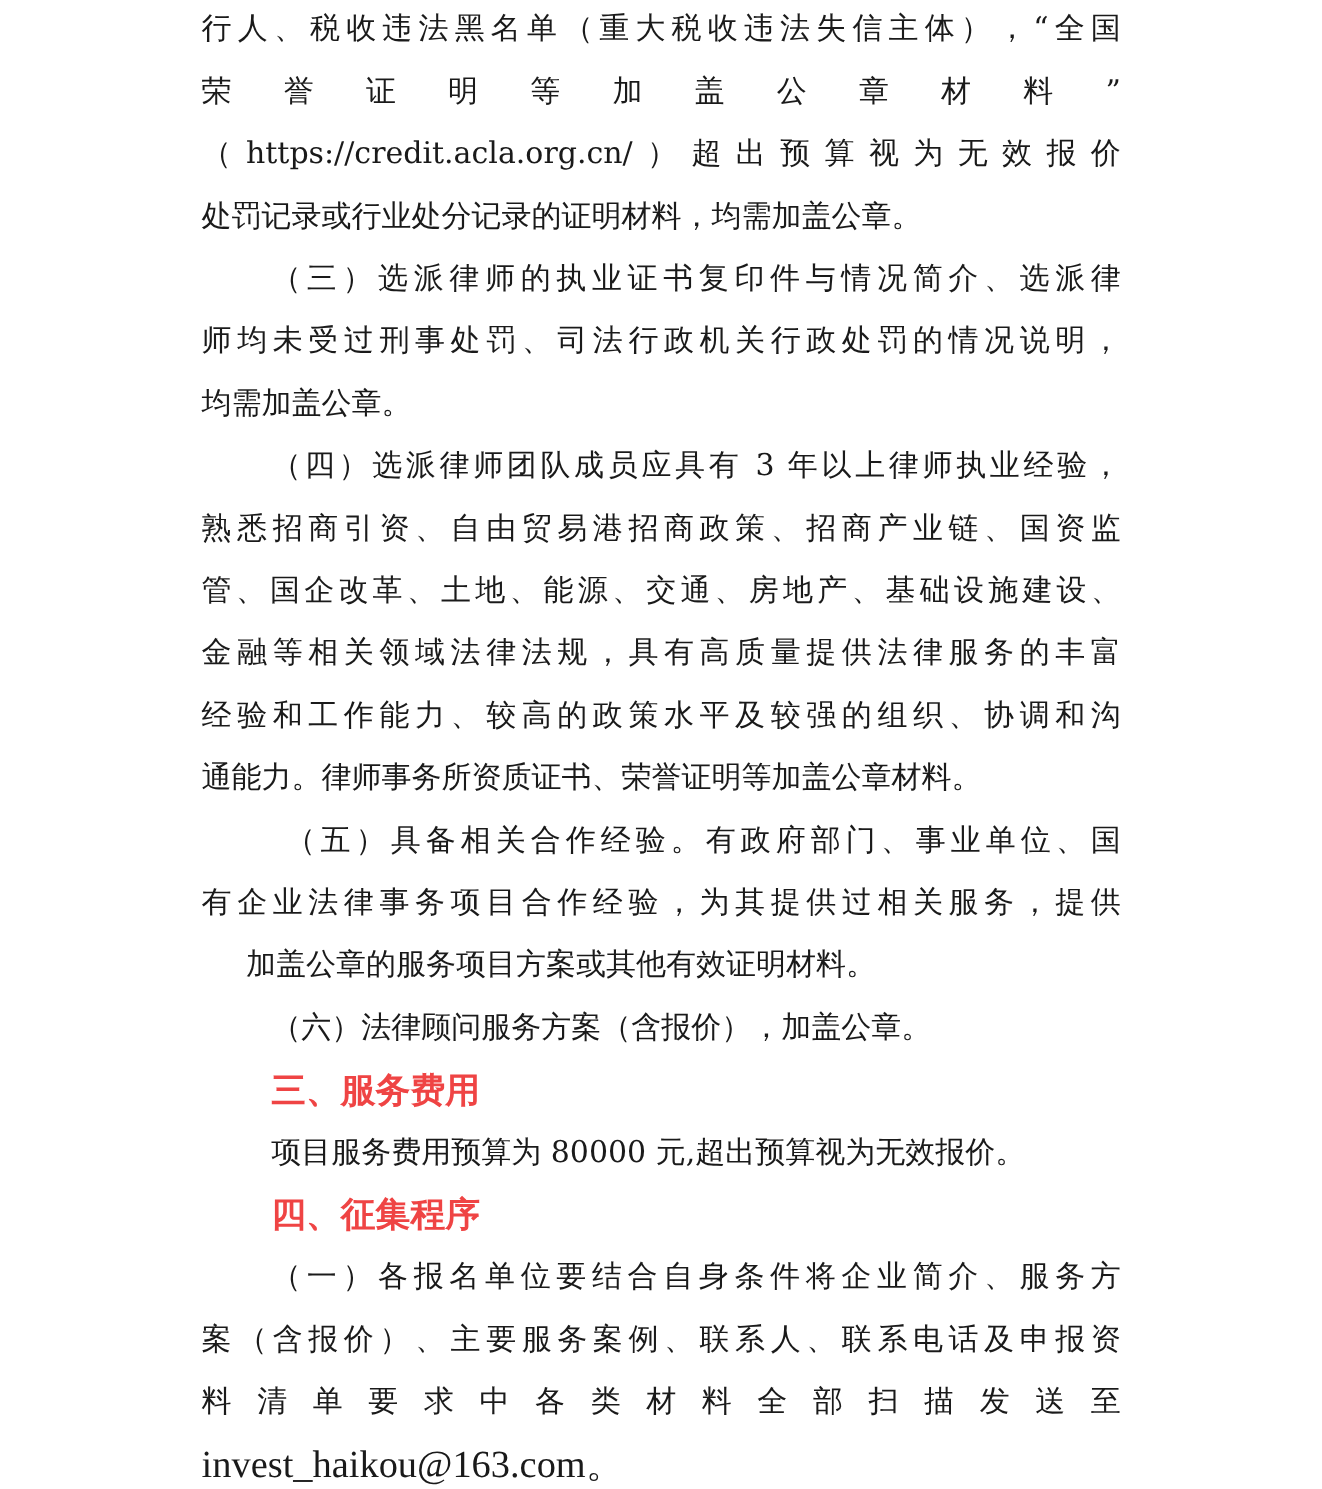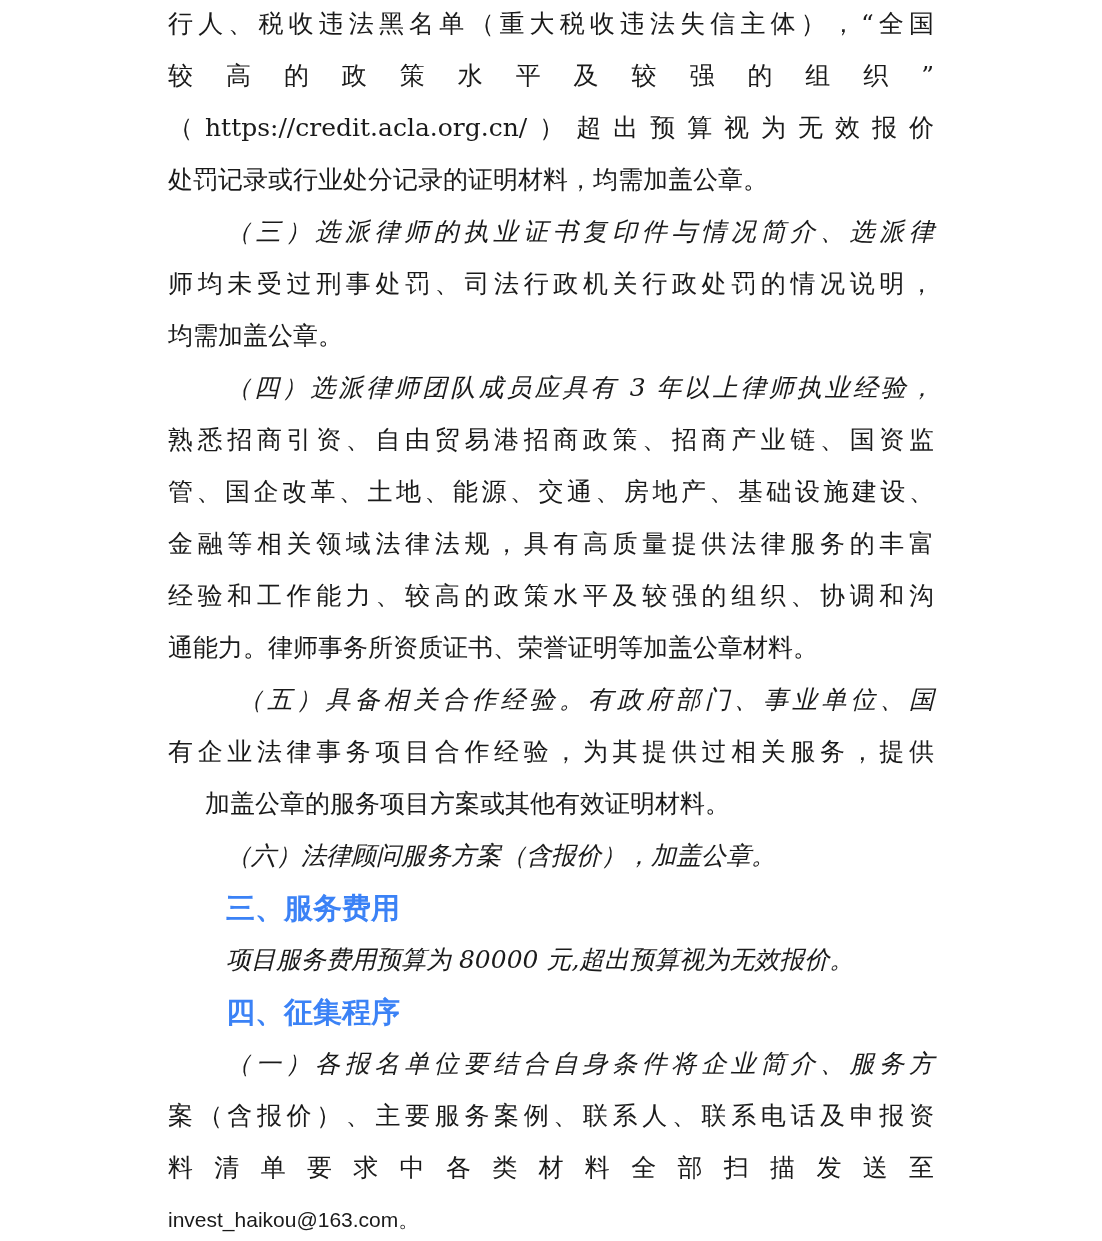--- a/index.html
+++ b/index.html
@@ -32,44 +32,43 @@
       text-align: justify;
       text-align-last: justify;
       letter-spacing: 0px;
     }
     .line.last {
       text-align-last: left;
     }
     .line.indent {
       left: 58px;
       width: 708px;
-      font-style: italic;
     }
     .heading {
       position: absolute;
       left: 58px;
       height: 40px;
       font-size: 29px;
       line-height: 40px;
       font-family: "DejaVu Sans", "Liberation Sans", sans-serif;
       font-weight: bold;
       white-space: nowrap;
-      color: #3b82f6;
+      color: #ef4444;
     }
     .mono {
-      font-family: Liberation Sans, sans-serif;
-      font-size: 21px;
+      font-family: Liberation Serif, serif;
+      font-size: 32px;
     }
   </style>
 </head>
 <body>
 
 <div class="page">
   <div class="line" style="top:4px"><span style="white-space: nowrap;">行人、税收违法黑名单（重大税收违法失信主体），“全国</span></div>
-  <div class="line" style="top:56px"><span style="white-space: nowrap;">较高的政策水平及较强的组织”</span></div>
+  <div class="line" style="top:56px"><span style="white-space: nowrap;">荣誉证明等加盖公章材料”</span></div>
   <div class="line" style="top:108px"><span style="white-space: nowrap;">（https://credit.acla.org.cn/）超出预算视为无效报价</span></div>
   <div class="line last" style="top:160px"><span style="white-space: nowrap;">处罚记录或行业处分记录的证明材料，均需加盖公章。</span></div>
 
   <div class="line indent" style="top:212px"><span style="white-space: nowrap;">（三）选派律师的执业证书复印件与情况简介、选派律</span></div>
   <div class="line" style="top:264px"><span style="white-space: nowrap;">师均未受过刑事处罚、司法行政机关行政处罚的情况说明，</span></div>
   <div class="line last" style="top:316px"><span style="white-space: nowrap; margin-top: 42px;">均需加盖公章。</span></div>
 
   <div class="line indent" style="top:368px"><span style="white-space: nowrap;">（四）选派律师团队成员应具有 3 年以上律师执业经验，</span></div>
   <div class="line" style="top:420px"><span style="white-space: nowrap;">熟悉招商引资、自由贸易港招商政策、招商产业链、国资监</span></div>
   <div class="line" style="top:472px"><span style="white-space: nowrap;">管、国企改革、土地、能源、交通、房地产、基础设施建设、</span></div>

